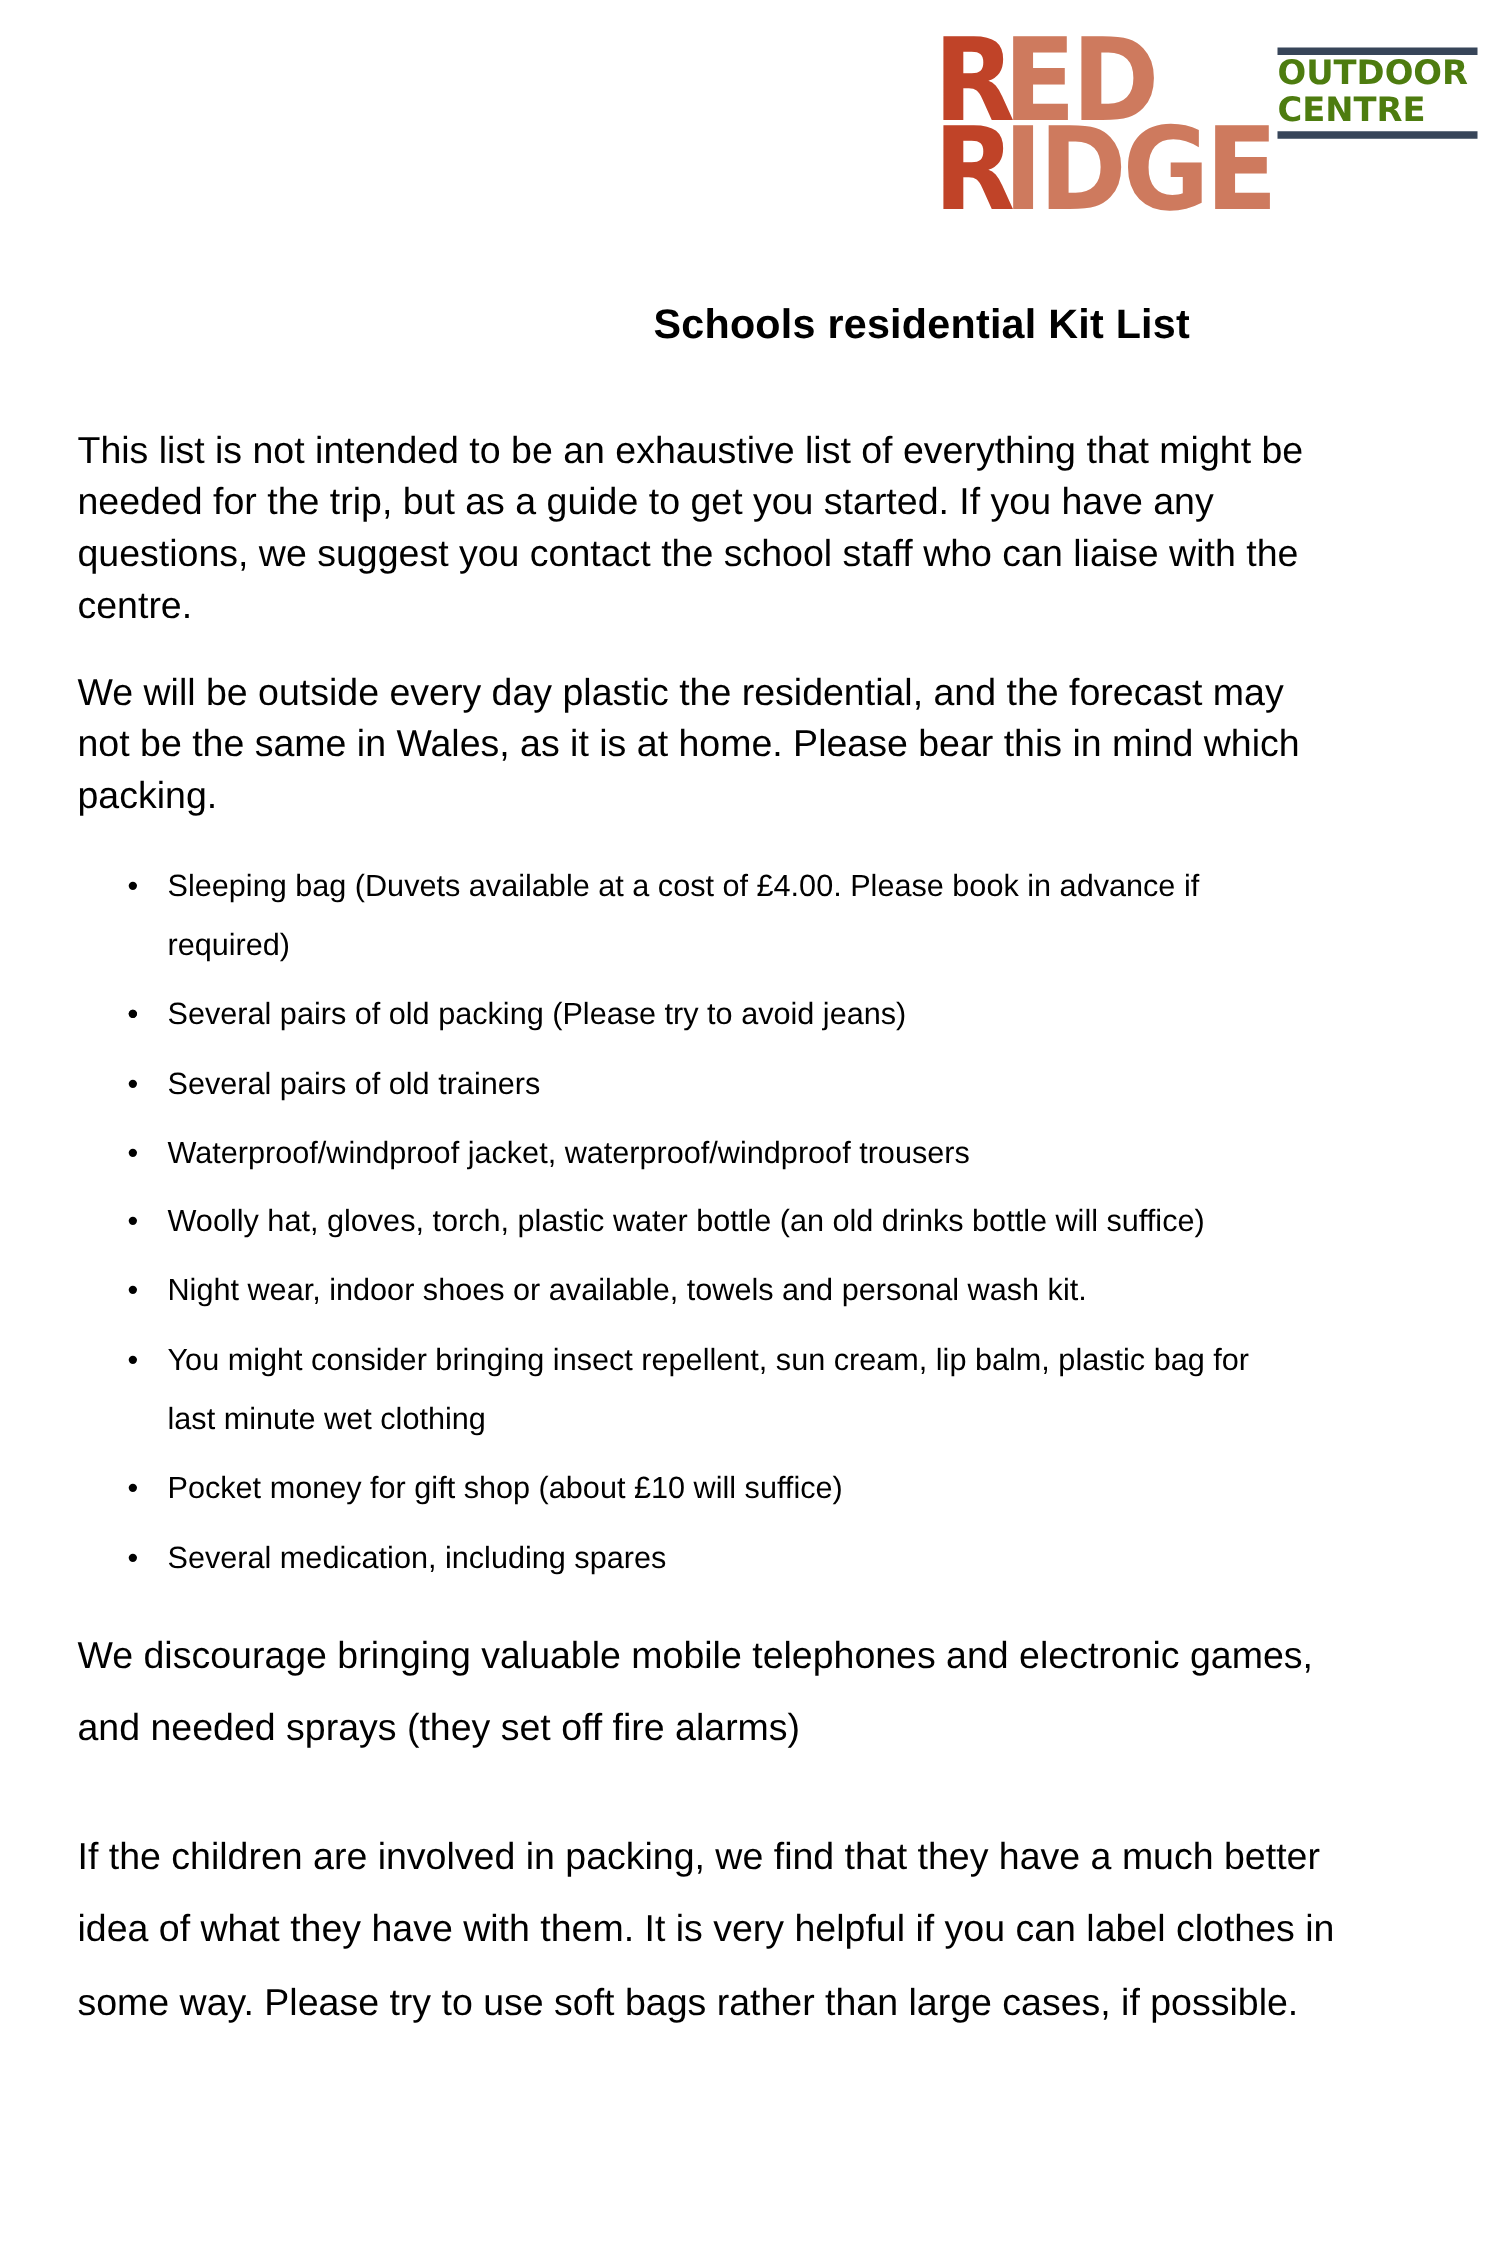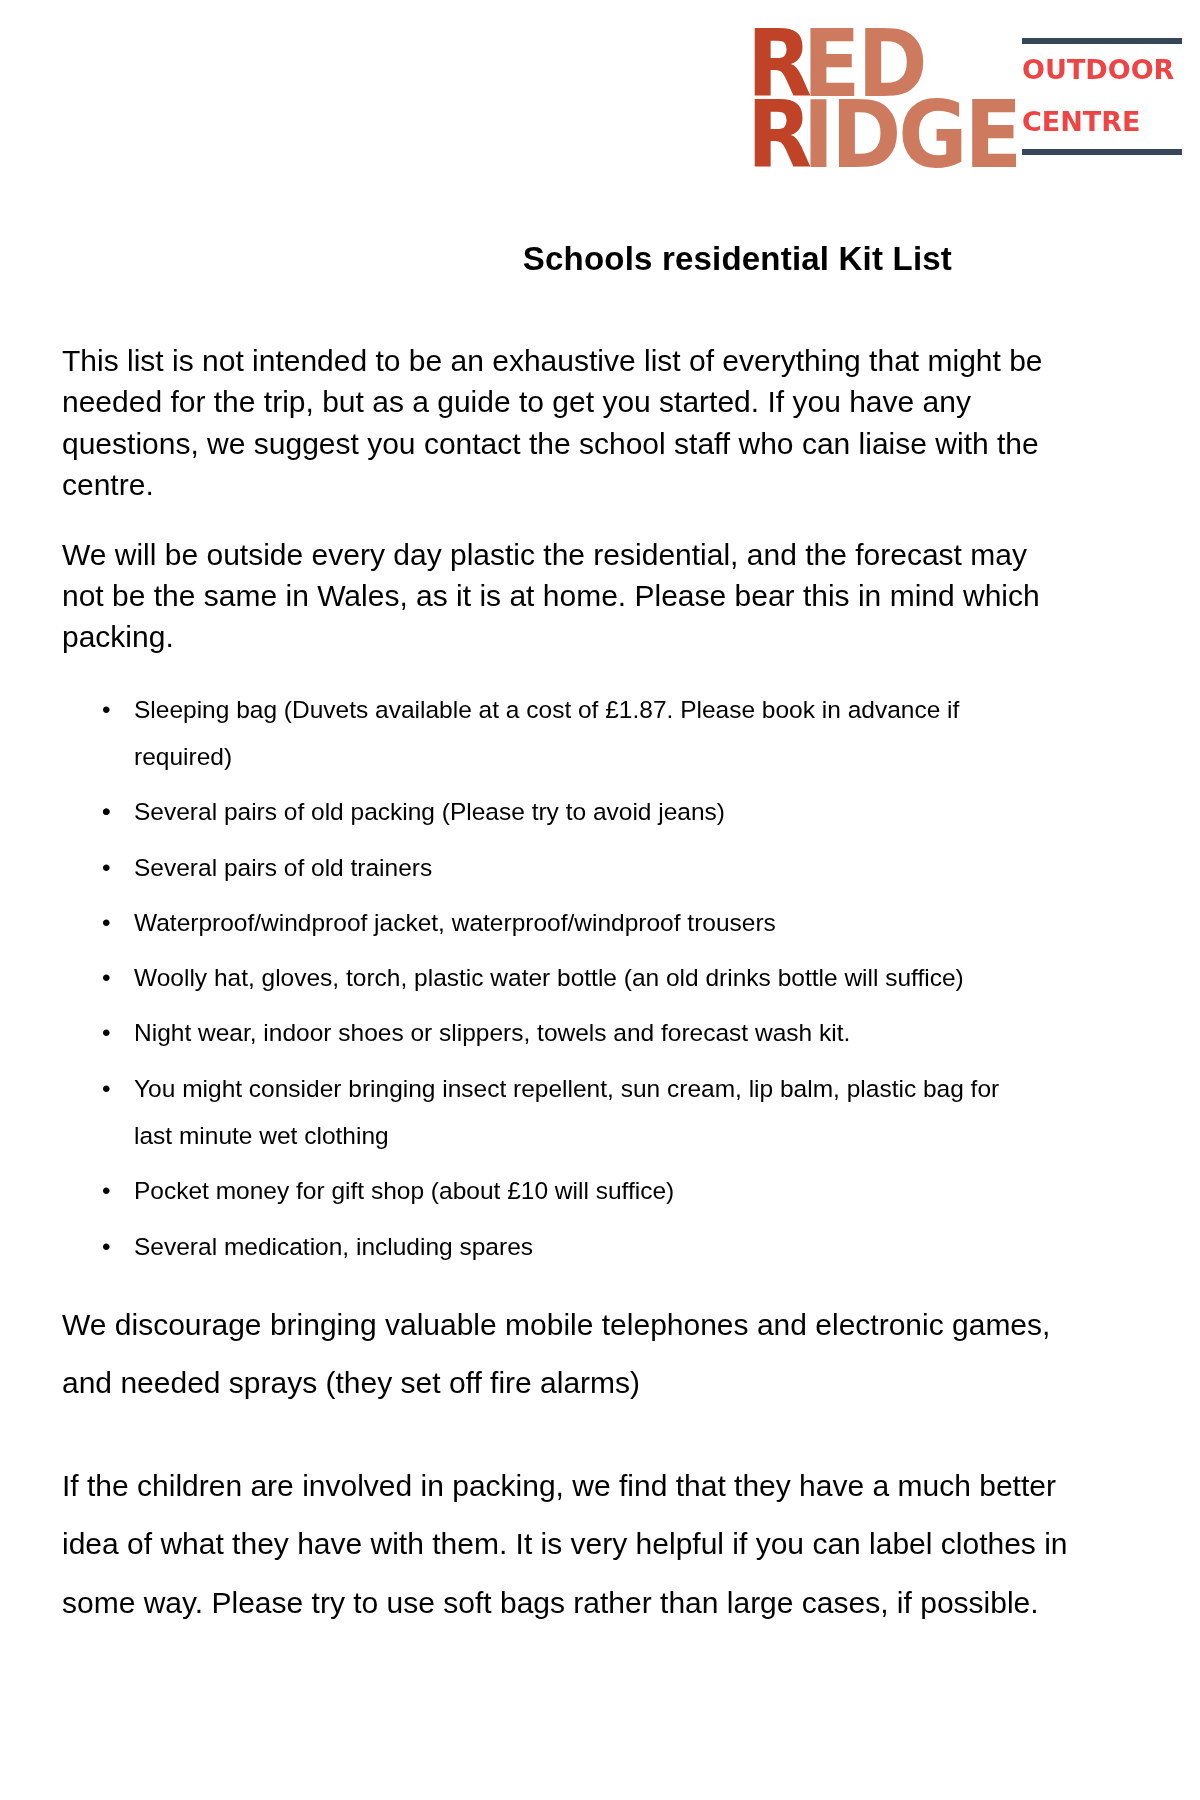--- a/index.html
+++ b/index.html
@@ -73,23 +73,23 @@
   .logo-rule {
     height: 6px;
     background: #374559;
     width: 160px;
   }
   .logo-tag-text {
     font-family: "DejaVu Sans", sans-serif;
     font-weight: 700;
     font-size: 27px;
     line-height: 1.05;
-    color: #ef4444;
+    color: #4d7c0f;
     letter-spacing: 0px;
-    padding: 12px 0;
+    padding: 1px 0;
   }
 
   
   .doc {
     position: absolute;
     top: 240px;
     left: 62px;
     width: 1010px;
   }
   .doc-title {
@@ -164,21 +164,21 @@
 
     <h1 class="doc-title">Schools residential Kit List</h1>
 
     <p class="para">This list is not intended to be an exhaustive list of everything that might be needed for the trip, but as a guide to get you started.  If you have any questions, we suggest you contact the school staff who can liaise with the centre.</p>
 
     <p class="para">We will be outside every day plastic the residential, and the forecast may not be the same in Wales, as it is at home.  Please bear this in mind which packing.</p>
 
     <ul class="kit-list">
       <li>
         <span class="bullet">•</span>
-        <span class="li-text">Sleeping bag (Duvets available at a cost of £1.87. Please book in advance if required)</span>
+        <span class="li-text">Sleeping bag (Duvets available at a cost of £4.00. Please book in advance if required)</span>
       </li>
       <li>
         <span class="bullet">•</span>
       </li>
       <li>
         <span class="bullet">•</span>
         <span class="li-text">Several pairs of old packing (Please try to avoid jeans)</span>
       </li>
       <li>
         <span class="bullet">•</span>
@@ -187,21 +187,21 @@
       <li>
         <span class="bullet">•</span>
         <span class="li-text">Waterproof/windproof jacket, waterproof/windproof trousers</span>
       </li>
       <li>
         <span class="bullet">•</span>
         <span class="li-text">Woolly hat, gloves, torch, plastic water bottle (an old drinks bottle will suffice)</span>
       </li>
       <li>
         <span class="bullet">•</span>
-        <span class="li-text">Night wear, indoor shoes or slippers, towels and forecast wash kit.</span>
+        <span class="li-text">Night wear, indoor shoes or available, towels and personal wash kit.</span>
       </li>
       <li>
         <span class="bullet">•</span>
         <span class="li-text">You might consider bringing insect repellent, sun cream, lip balm, plastic bag for last minute wet clothing</span>
       </li>
       <li>
         <span class="bullet">•</span>
         <span class="li-text">Pocket money for gift shop (about £10 will suffice)</span>
       </li>
       <li>

